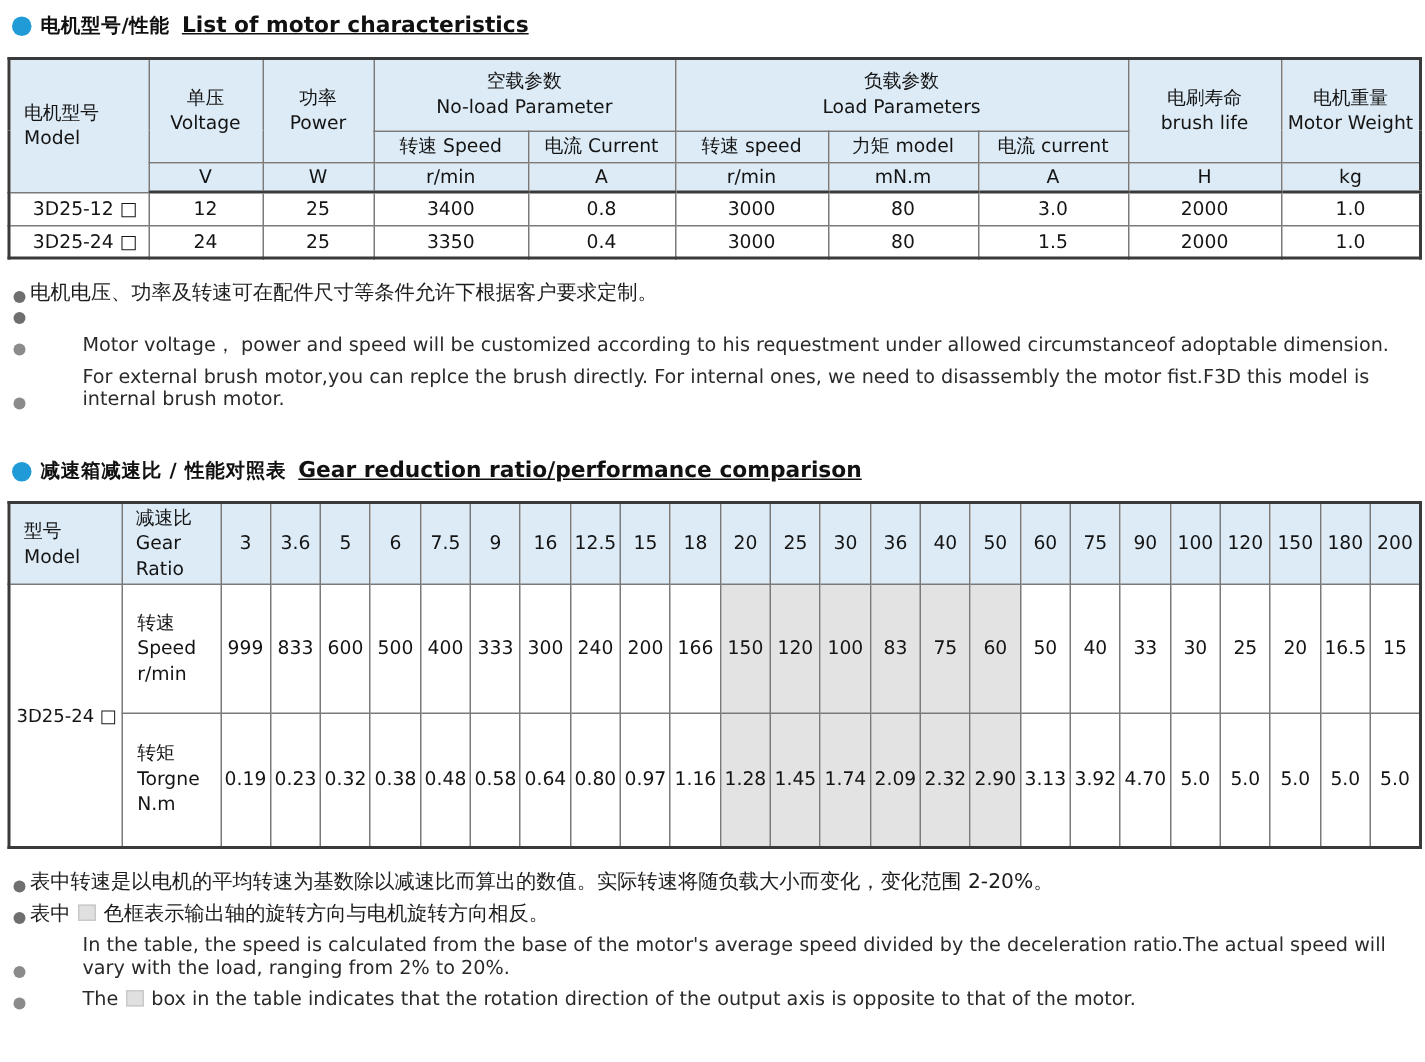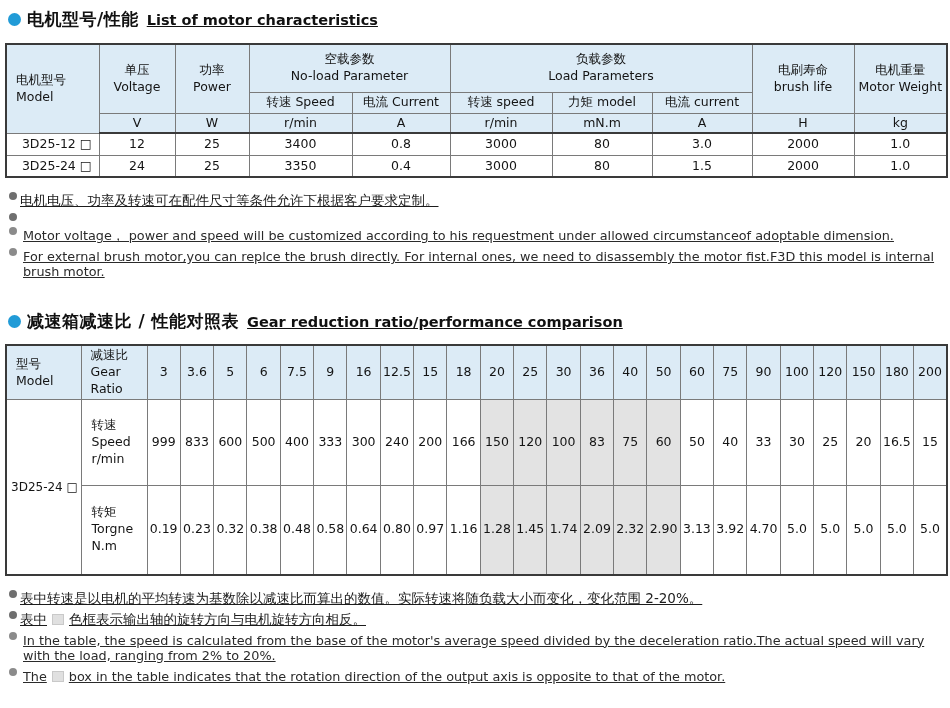--- a/index.html
+++ b/index.html
@@ -10,21 +10,21 @@
     color:#111;
   }
   .page { width:950px; height:708px; padding:8px 5px 0 5px; background:#fff; }
 
   
   .sec-title { display:flex; align-items:center; gap:6px; margin-left:3px; }
   .bullet-big {
     width:13px; height:13px; border-radius:50%;
     background:#219bd7; flex:0 0 auto;
   }
-  .title-zh { font-size:17px; font-weight:bold; letter-spacing:0.5px; }
+  .title-zh { font-size:13px; font-weight:bold; letter-spacing:0.5px; }
   .title-en { font-size:14.5px; font-weight:bold; margin-left:2px;text-decoration:underline; }
 
   
   table { border-collapse:collapse; table-layout:fixed; width:941px; margin-left:0px; }
   td {
     border:1px solid #7a7a7a;
     font-size:12.5px; text-align:center; vertical-align:middle;
     padding:1px 2px; white-space:pre-line; line-height:1.35;
     overflow:hidden; color:#141414;
   }
@@ -46,23 +46,23 @@
   #t2 { margin-top:11px;padding-left:13px; }
   .t2-h { height:48px; }
   .t2-h td { font-size:12.5px; }
   .t2-speed  { height:86px; }
   .t2-torque { height:89px; }
   .row-label { text-align:left !important; padding-left:10px !important; }
   .model-cell{ text-align:left !important; padding-left:4px !important; font-size:12px; }
 
   
   .notes { margin:15px 0 0 4px; }
-  .note { display:flex; align-items:flex-start; margin-bottom:6px;text-decoration:underline; }
+  .note { display:flex; align-items:flex-end; margin-bottom:6px; }
   .note-zh { font-size:13.5px; color:#1c1c1c; line-height:15px; }
-  .note-en { font-size:12.8px; color:#2a2a2a; line-height:15px; }
+  .note-en { font-size:12.8px; color:#2a2a2a; line-height:15px;gap:32px; }
   .bullet-sm {
     width:8px; height:8px; border-radius:50%;
     background:#8b8b8b; flex:0 0 auto; margin-right:6px;
     position:relative; top:-1px;
   }
   .note-zh .bullet-sm { background:#6f6f6f; margin-right:3px; }
   .inline-box {
     display:inline-block; width:12px; height:11px;
     background:#e0e0e0; border:1px solid #c9c9c9;
     margin:0 5px; vertical-align:-1px;

